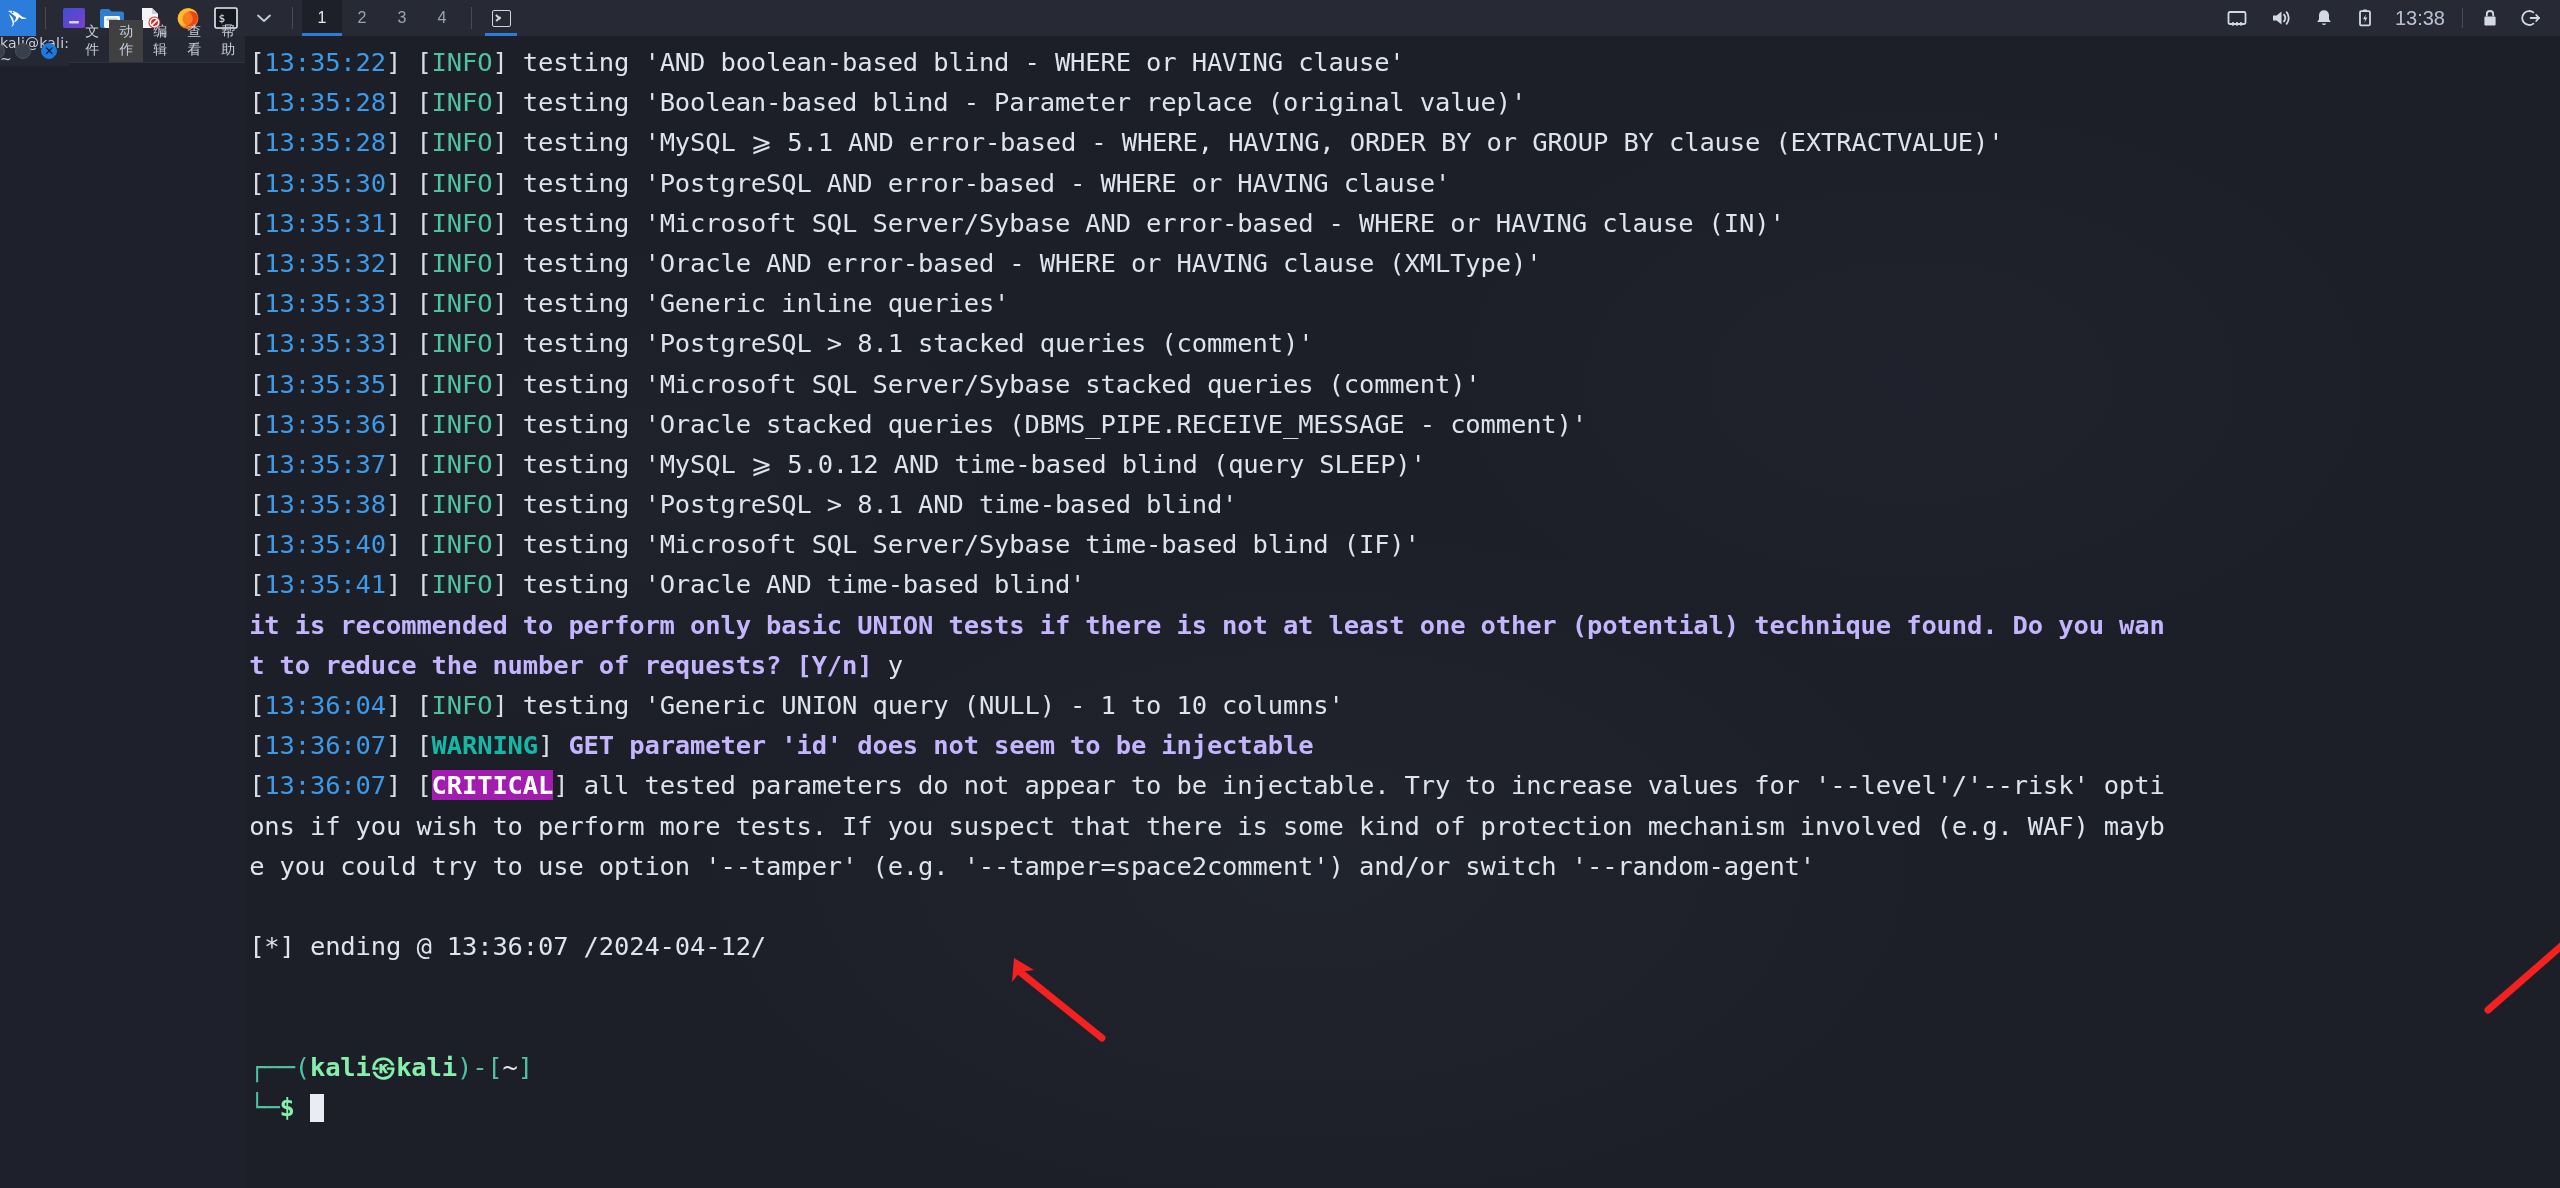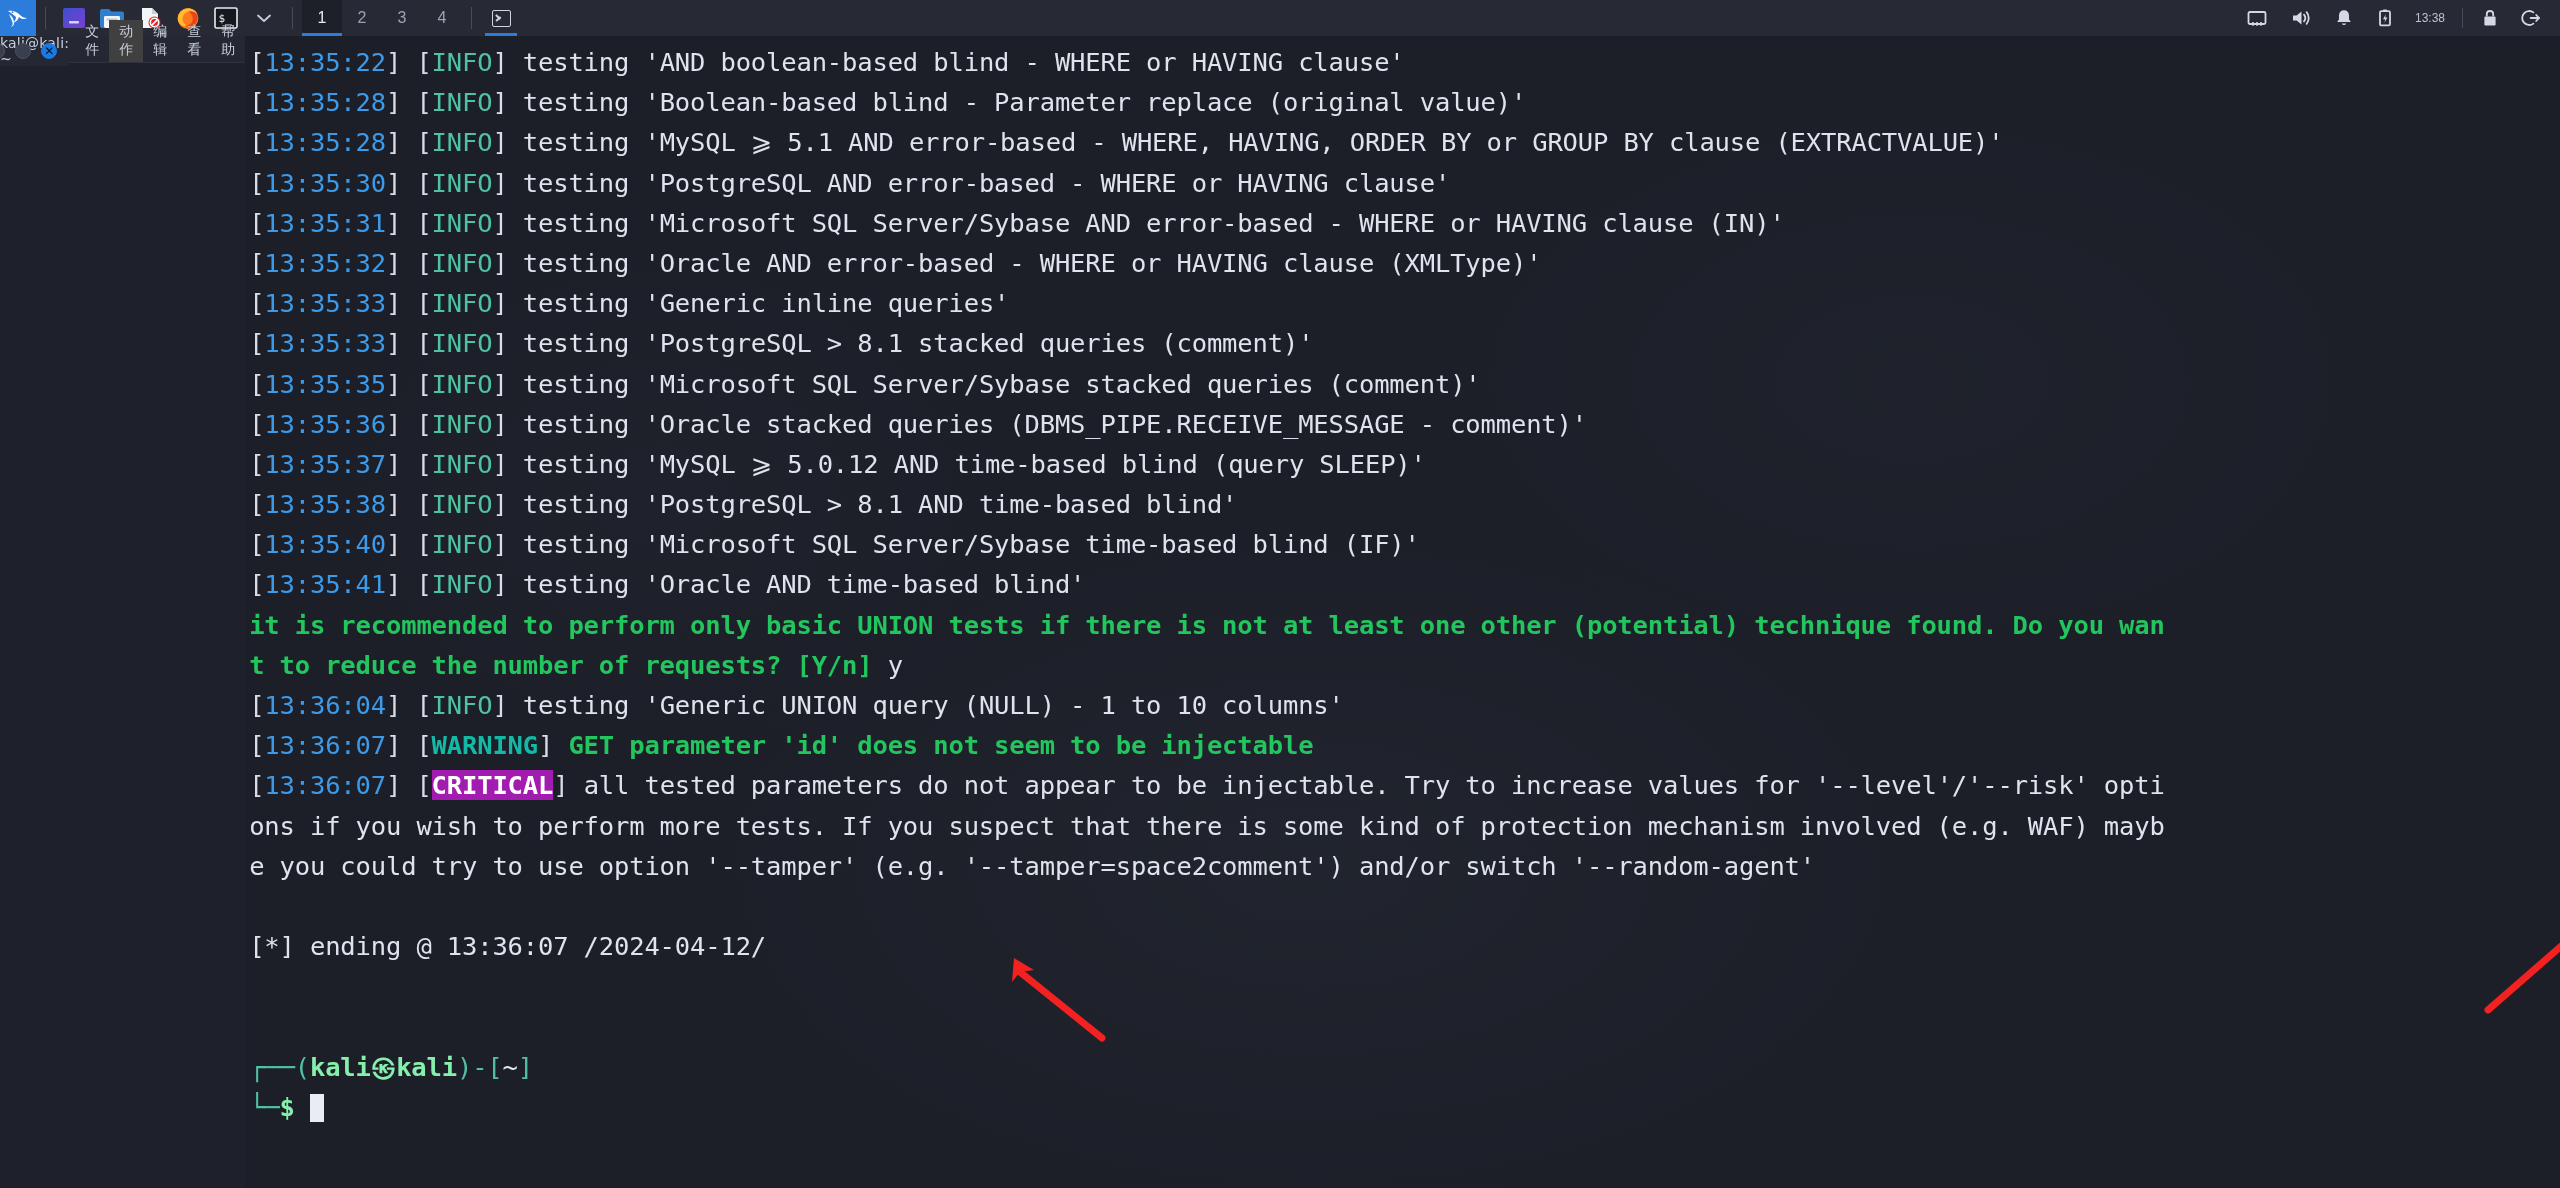--- a/index.html
+++ b/index.html
@@ -107,21 +107,21 @@
   .tb-spacer { flex: 1 1 auto; }
 
   .tray { display: flex; align-items: center; height: 36px; padding-right: 8px; }
   .tray-item {
     display: flex; align-items: center; justify-content: center;
     height: 36px;
     padding: 0 11px;
   }
   .tray-clock {
     font-family: "Liberation Sans", sans-serif;
-    font-size: 12px;
+    font-size: 20px;
     color: #b9c2d4;
     padding: 0 10px;
   }
   .tray-sep {
     width: 1px; height: 20px; background: #474b59; margin: 0 7px;
   }
 
   
   #window {
     position: absolute;
@@ -214,21 +214,21 @@
     white-space: pre;
     letter-spacing: -0.15px;
   }
   .ln { height: 40.2px; }
   .c-time  { color: #3c9ae8; }
   .c-brk   { color: #d8dde8; }
   .c-info  { color: #4fc3a1; }
   .c-warn  { color: #14b8a6; font-weight: bold; }
   .c-crit  { color: #ffffff; background: #a21caf; font-weight: bold; }
   .c-msg   { color: #dfe3ec; }
-  .c-bold  { color: #22c55e; font-weight: bold; }
+  .c-bold  { color: #c4b5fd; font-weight: bold; }
   .c-green { color: #4fc3a1; }
   .c-blue  { color: #86efac; font-weight: bold; text-align: center; }
   .c-white { color: #e6e9ef; }
 
   .cursor {
     display: inline-block;
     width: 14px; height: 28px;
     background: #e9ecf2;
     vertical-align: -6px;
   }

